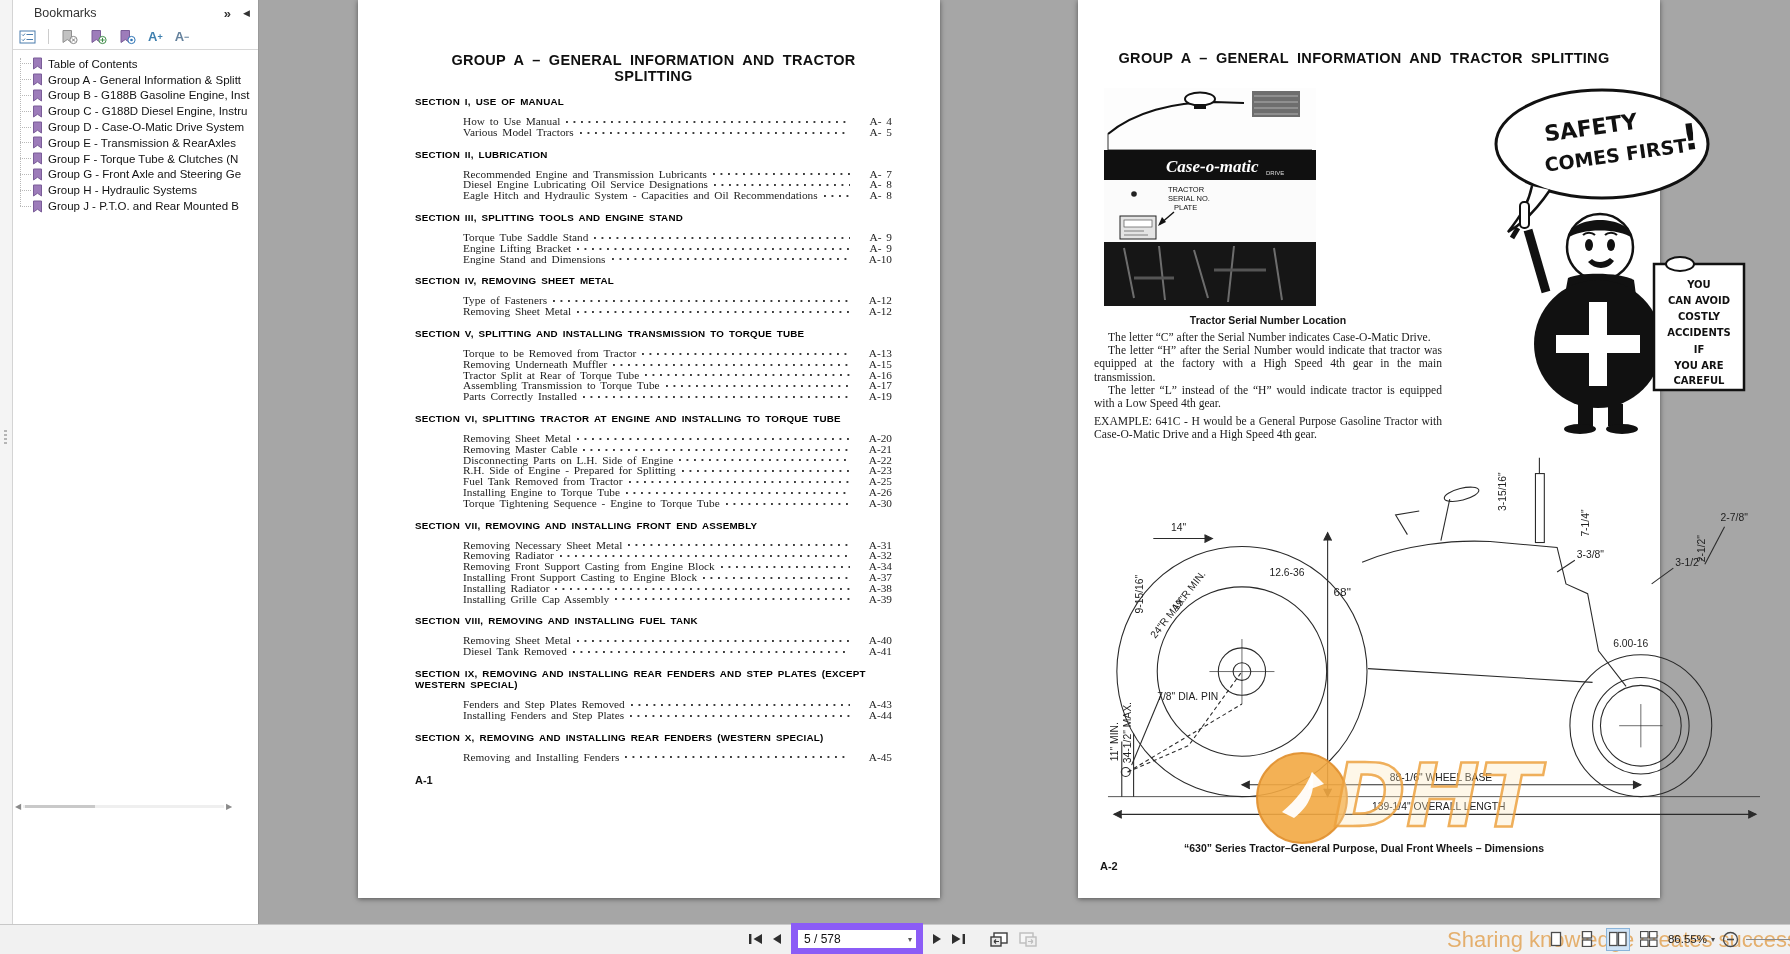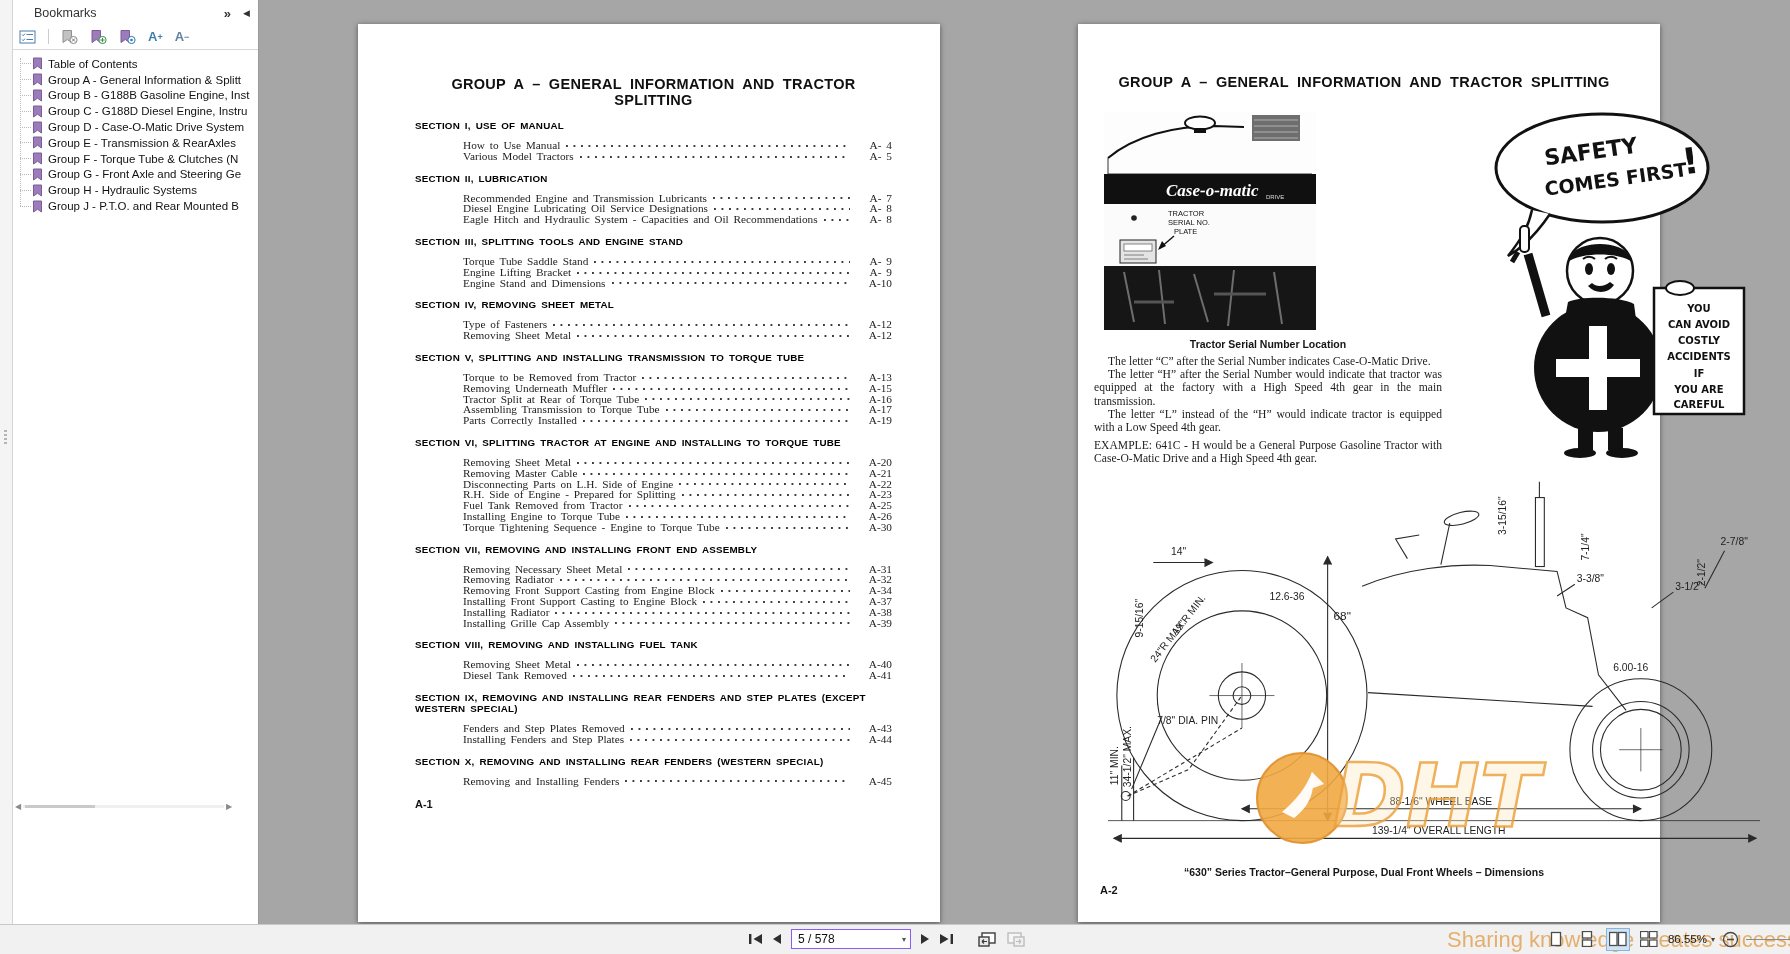--- a/index.html
+++ b/index.html
@@ -28,21 +28,21 @@
   .bm-stub{width:11px;margin-left:7px;border-top:1px dotted #b8b8b8;flex:none;}
   .bm-row svg{flex:none;margin:0 5px 0 1px;}
   .hscroll{position:absolute;left:0;right:24px;top:800px;height:12px;display:flex;align-items:center;}
   .hs-arrow{width:10px;text-align:center;font-size:8px;color:#8a8a8a;cursor:pointer;}
   .hs-track{flex:1;height:3px;background:#efefef;position:relative;cursor:pointer;}
   .hs-thumb{position:absolute;left:2px;top:0;width:70px;height:3px;background:#c9c9c9;}
   .splitter{position:absolute;left:256px;top:0;bottom:29px;width:4px;cursor:col-resize;}
 
   
   .doc{position:absolute;left:259px;top:0;right:0;bottom:29px;background:#a6a6a6;overflow:hidden;}
-  .page{position:absolute;top:24px;width:582px;height:898px;background:#fff;box-shadow:0 1px 5px rgba(0,0,0,.5);color:#161616;}
+  .page{position:absolute;top:0;width:582px;height:898px;background:#fff;box-shadow:0 1px 5px rgba(0,0,0,.5);color:#161616;}
   .page-left{left:99px;}
   .page-right{left:819px;}
   .doc-header{text-align:center;font-size:14.5px;font-weight:bold;letter-spacing:.3px;word-spacing:4px;color:#101010;margin:0;}
   .pl-inner{padding:52px 48px 0 57px;}
   .toc{}
   .toc h3{font-size:9.8px;font-weight:bold;letter-spacing:.2px;word-spacing:2px;margin:12px 0 8px 0;color:#000;}
   .toc-row{display:flex;align-items:flex-start;margin-left:48px;height:10.8px;font-family:"Liberation Serif",serif;font-size:11.3px;color:#1d1d1d;word-spacing:2px;}
   .toc-row .t{white-space:nowrap;}
   .toc-row .dots{flex:1;align-self:flex-end;height:4px;margin:0 6px 2px 6px;background-image:radial-gradient(circle at 1px 2px,#3c3c3c .9px,transparent 1.15px);background-size:7.5px 4px;background-repeat:repeat-x;}
   .toc-row .pg{width:36px;text-align:right;white-space:pre;}
@@ -64,21 +64,21 @@
   
   .wm{position:absolute;pointer-events:none;z-index:6;}
   .wm-tagline{position:absolute;right:-8px;bottom:1px;font-size:22px;color:#e09a42;opacity:.75;white-space:nowrap;z-index:1;pointer-events:none;}
 
   
   .footer{position:absolute;left:0;right:0;bottom:0;height:29px;background:#f1f1f1;border-top:1px solid #c8c8c8;}
   .nav-group{position:absolute;left:748px;top:0;height:28px;display:flex;align-items:center;gap:9px;z-index:2;}
   .fbtn{display:flex;align-items:center;cursor:pointer;}
   .fbtn svg{fill:#2f2f2f;}
   .fbtn.disabled svg{fill:#bdbdbd;}
-  .pagebox{width:112px;height:18px;background:#fff;border:1px solid #8b5cf6;display:flex;align-items:center;font-size:12px;color:#111;padding-left:6px;cursor:text;}
+  .pagebox{width:112px;height:18px;background:#fff;border:7px solid #8b5cf6;display:flex;align-items:center;font-size:12px;color:#111;padding-left:6px;cursor:text;}
   .pagebox .caret{margin-left:auto;margin-right:4px;font-size:8px;color:#555;}
   .gap14{width:6px;}
   .right-group{position:absolute;right:6px;top:0;height:28px;display:flex;align-items:center;gap:7px;z-index:2;}
   .lay{display:flex;align-items:center;justify-content:center;width:22px;height:21px;border:1px solid transparent;cursor:pointer;}
   .lay.selected{background:#cfe3f6;border-color:#8ab4da;}
   .lay svg{stroke:#4c4c4c;fill:#fff;}
   .zoom-label{font-size:11.5px;color:#222;cursor:pointer;}
   .zcaret{font-size:8px;color:#444;margin-left:-3px;cursor:pointer;}
   .zoom-track{width:52px;height:1px;background:#8a8a8a;margin-right:-14px;}
 </style>

